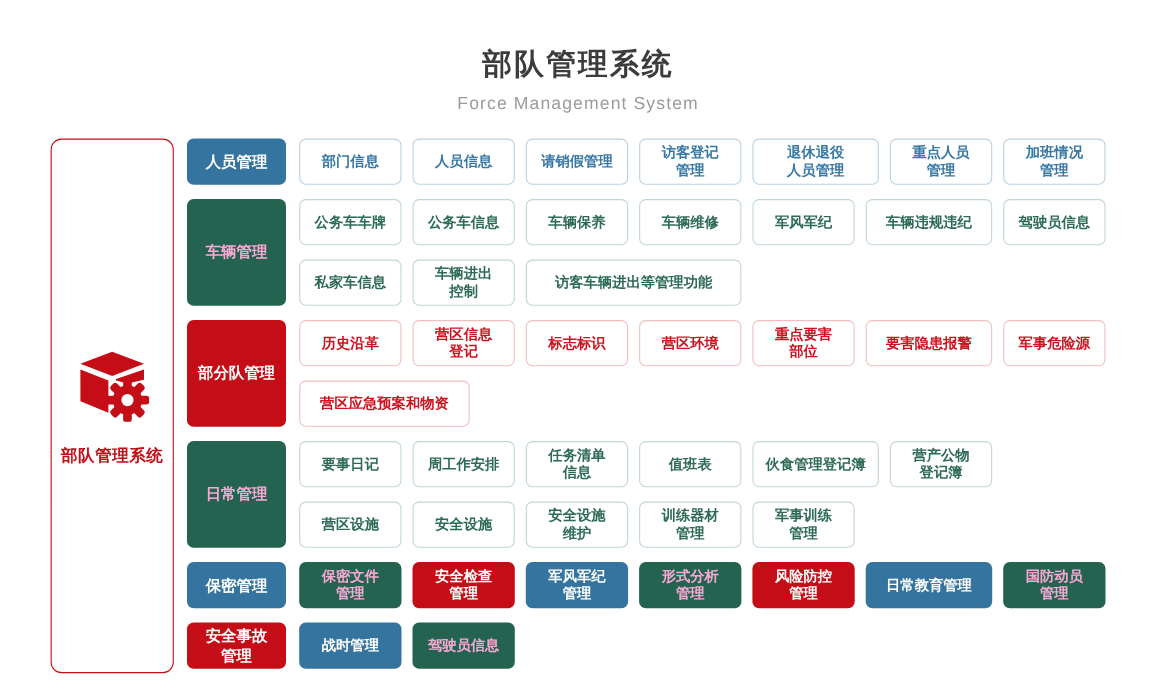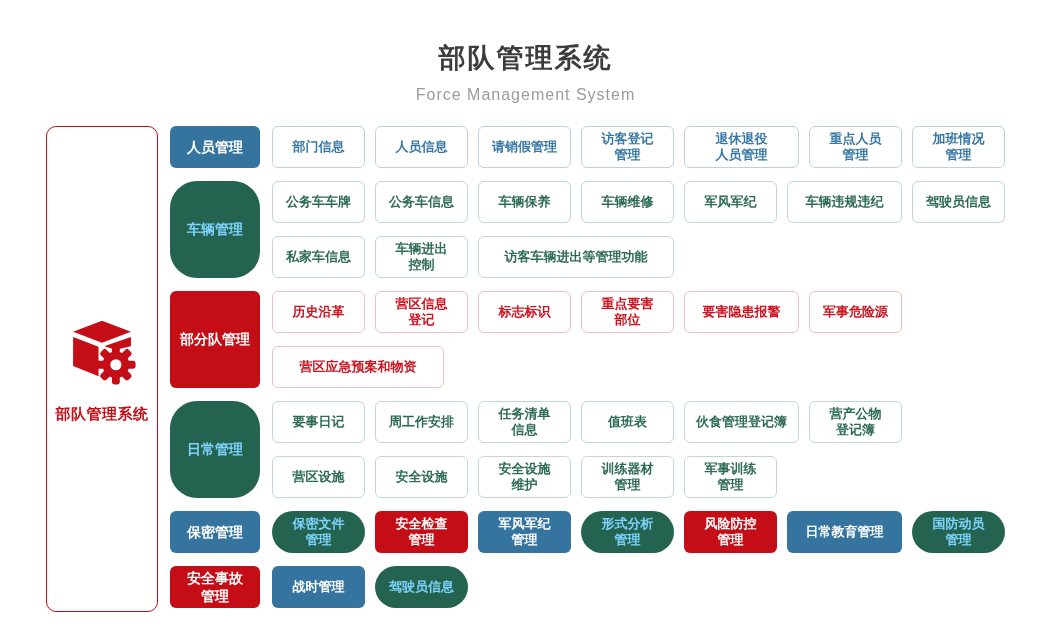--- a/index.html
+++ b/index.html
@@ -30,24 +30,24 @@
     white-space:pre-line;line-height:1.3;min-height:42px;
   }
   .lines{display:flex;flex-direction:column;gap:13px;}
   .line{display:flex;gap:10px;}
   .item{
     width:93px;height:42px;border-radius:6px;font-size:13px;font-weight:bold;
     display:flex;align-items:center;justify-content:center;text-align:center;
     white-space:pre-line;line-height:1.25;padding:0 3px;
   }
   .w-wide{width:115px;}
-  .w-mwide{width:172px;}
+  .w-mwide{width:155px;}
   .w-xwide{width:196px;}
   .solid-blue{background:var(--blue);color:#fff;}
-  .solid-green{background:var(--green);color:#7dd3fc;border-radius:27px;}
+  .solid-green{background:var(--green);color:#f9a8d4;}
   .solid-red{background:var(--red);color:#fff;}
   .outline-blue{background:#fff;border:1px solid var(--blue-border);color:var(--blue-text);}
   .outline-green{background:#fff;border:1px solid var(--green-border);color:var(--green-text);}
   .outline-red{background:#fff;border:1px solid var(--red-border);color:var(--red-text);}
 </style>
 </head>
 <body>
 
 <div class="page">
   <div class="header">
@@ -119,20 +119,21 @@
           </div>
         </div>
         <div class="row">
           <div class="cat solid-red">部分队管理</div>
           <div class="lines">
             <div class="line">
               <div class="item outline-red">历史沿革</div>
               <div class="item outline-red">营区信息
 登记</div>
               <div class="item outline-red">标志标识</div>
+              <div class="item outline-red">营区环境</div>
               <div class="item outline-red">重点要害
 部位</div>
               <div class="item outline-red w-wide">要害隐患报警</div>
               <div class="item outline-red">军事危险源</div>
             </div>
             <div class="line">
               <div class="item outline-red w-mwide">营区应急预案和物资</div>
             </div>
           </div>
         </div>

